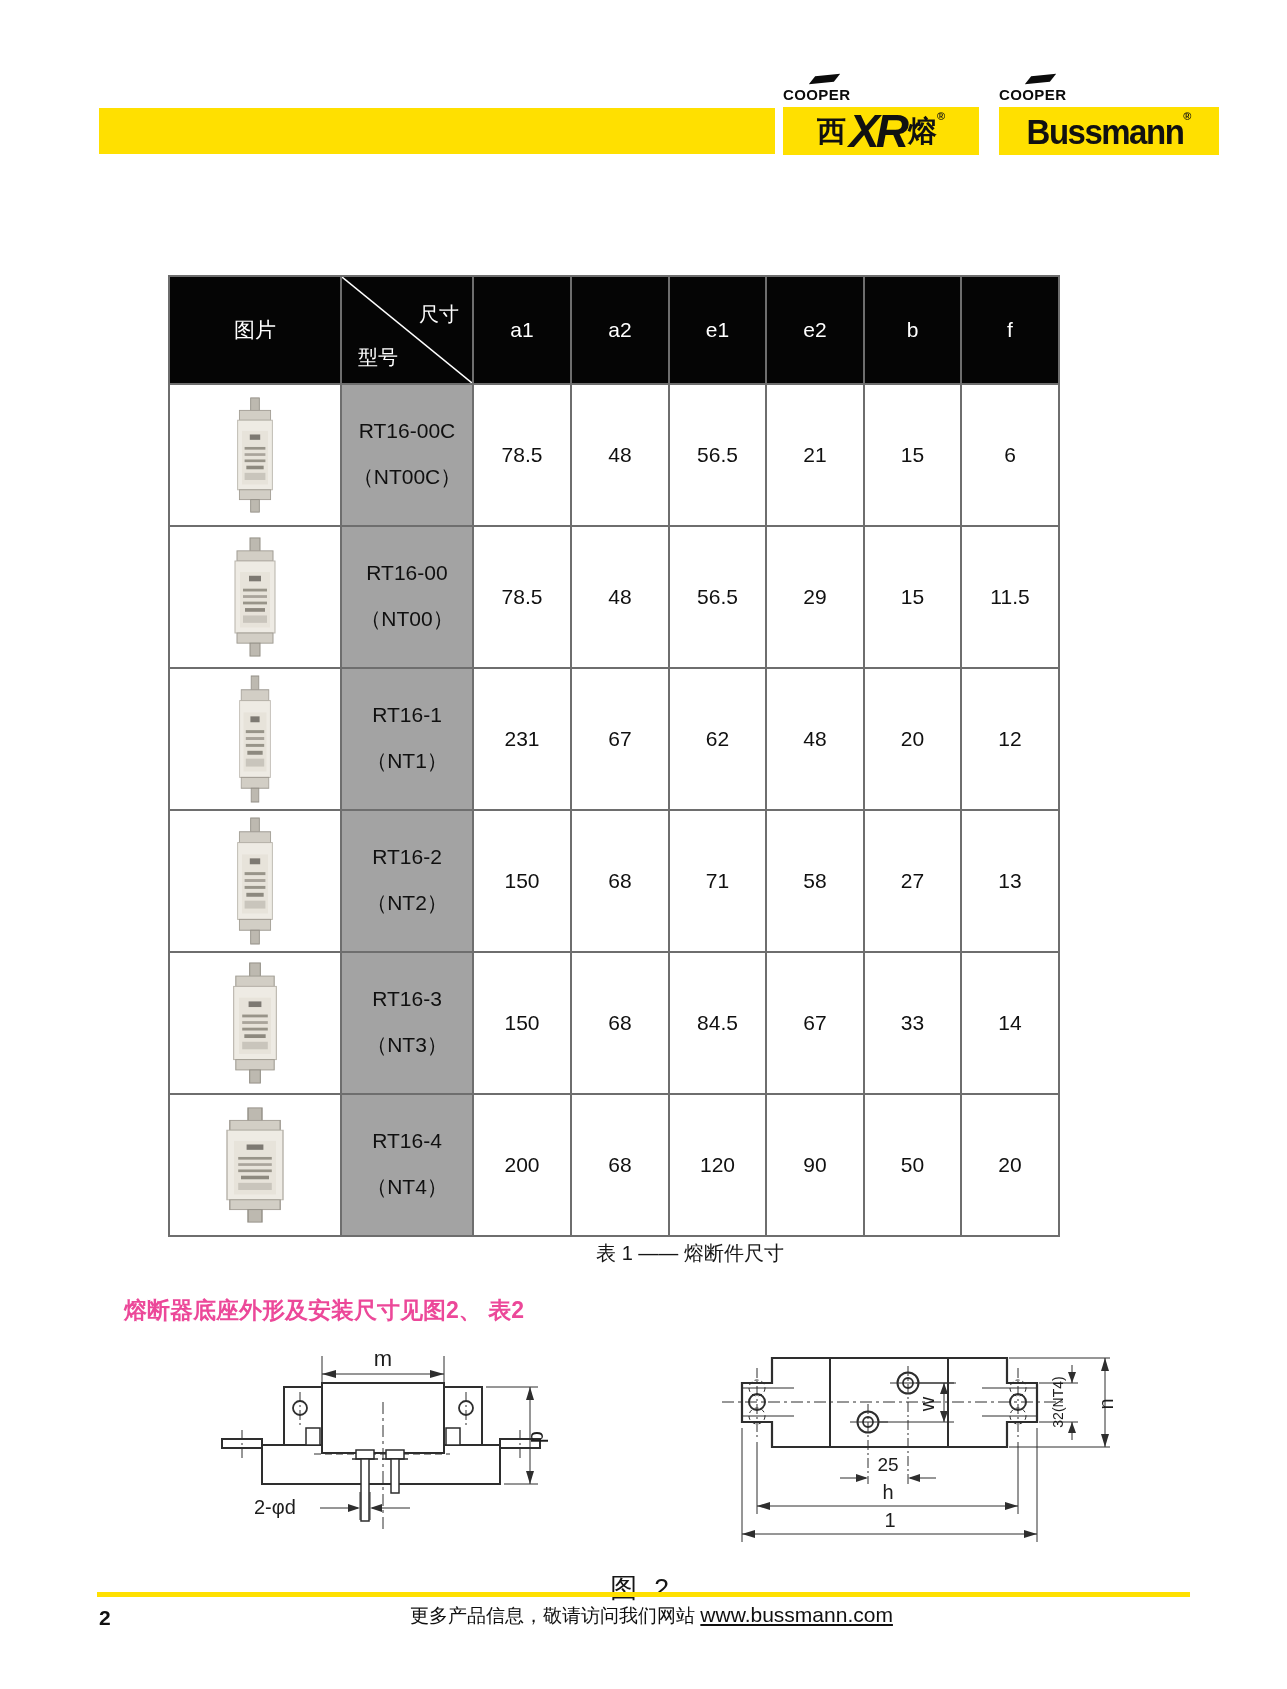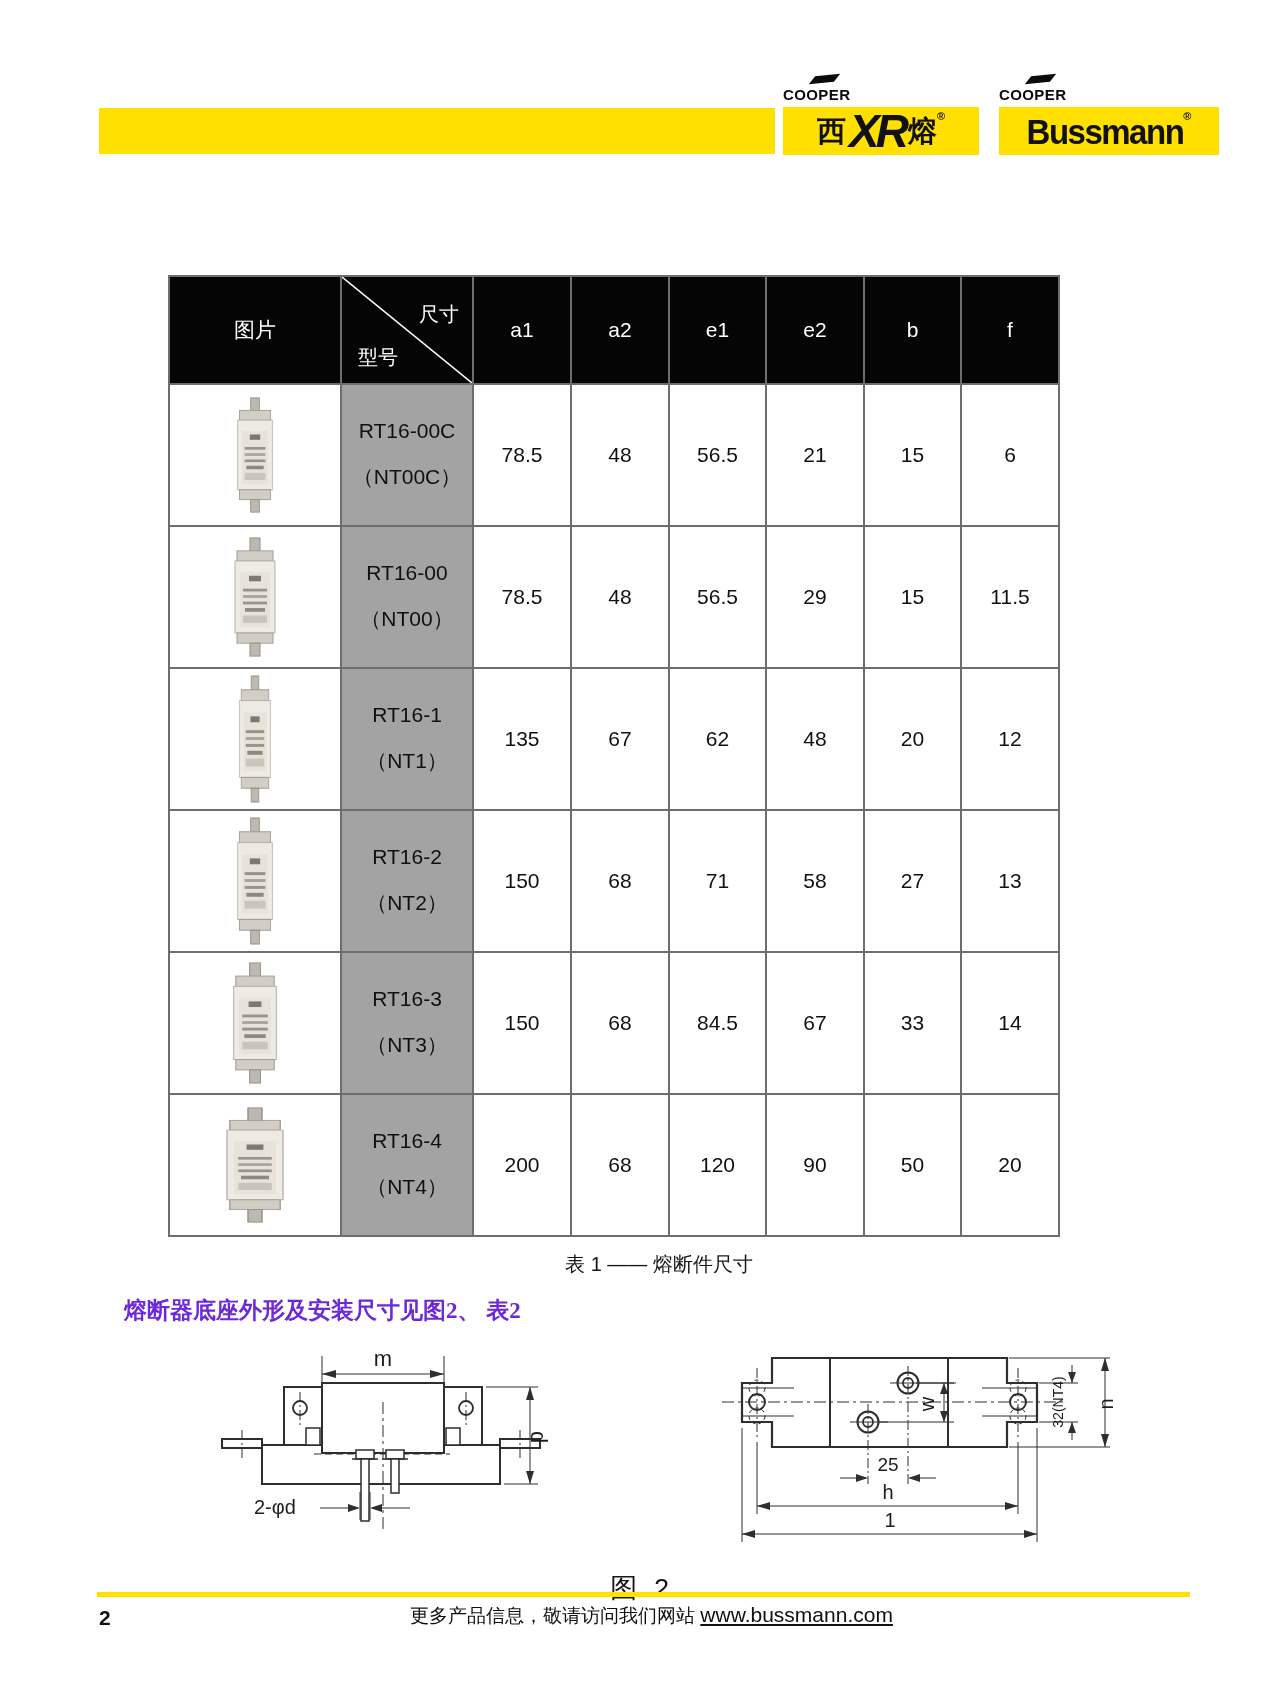--- a/index.html
+++ b/index.html
@@ -37,22 +37,22 @@
   td.model-cell{background:#a3a3a3;font-size:21px;}
   td.model-cell .m1{margin-bottom:20px;}
   td.img-cell svg{display:inline-block;vertical-align:middle;}
   .f0{width:52px;height:116px;}
   .f1{width:60px;height:120px;}
   .f2{width:46px;height:128px;}
   .f3{width:52px;height:128px;}
   .f4{width:64px;height:122px;}
   .f5{width:84px;height:116px;}
   
-  .tbl-caption{position:absolute;left:509px;top:1240px;width:300px;text-align:center;font-size:20px;color:#161616;margin-top:11px;}
-  .sec-heading{position:absolute;left:124px;top:1295px;font-size:23px;font-weight:700;color:#6d28d9;font-family:Liberation Serif, serif;}
+  .tbl-caption{position:absolute;left:540px;top:1240px;width:300px;text-align:center;font-size:20px;color:#161616;}
+  .sec-heading{position:absolute;left:124px;top:1295px;font-size:23px;font-weight:700;color:#ec4899;}
   .fig-caption{position:absolute;left:560px;top:1570px;width:160px;text-align:center;font-size:27px;color:#161616;font-family:Liberation Mono, monospace;}
   
   .draw{position:absolute;}
   .draw-left{left:196px;top:1344px;width:352px;height:200px;}
   .draw-right{left:664px;top:1352px;width:455px;height:200px;}
   
   .foot-bar{left:97px;top:1592px;width:1093px;height:5px;}
   .page-num{position:absolute;left:99px;top:1606px;font-size:21px;font-weight:700;}
   .foot-line{position:absolute;left:8px;top:1603px;width:1287px;text-align:center;font-size:19px;color:#101010;}
   .foot-line a{color:#101010;font-size:21px;text-decoration:underline;}
@@ -164,21 +164,21 @@
 
   <tr>
     <td class="img-cell">
       <svg class="f2" viewBox="0 0 60 130" preserveAspectRatio="none">
             <use href="#fuse-sym"></use>
           </svg></td>
     <td class="model-cell">
       <div class="m1">RT16-1</div>
       <div>（NT1）</div>
         </td>
-    <td>135</td>
+    <td>231</td>
     <td>67</td>
     <td>62</td>
     <td>48</td>
     <td>20</td>
     <td>12</td>
   </tr>
 
   <tr>
     <td class="img-cell">
       <svg class="f3" viewBox="0 0 60 130" preserveAspectRatio="none">

